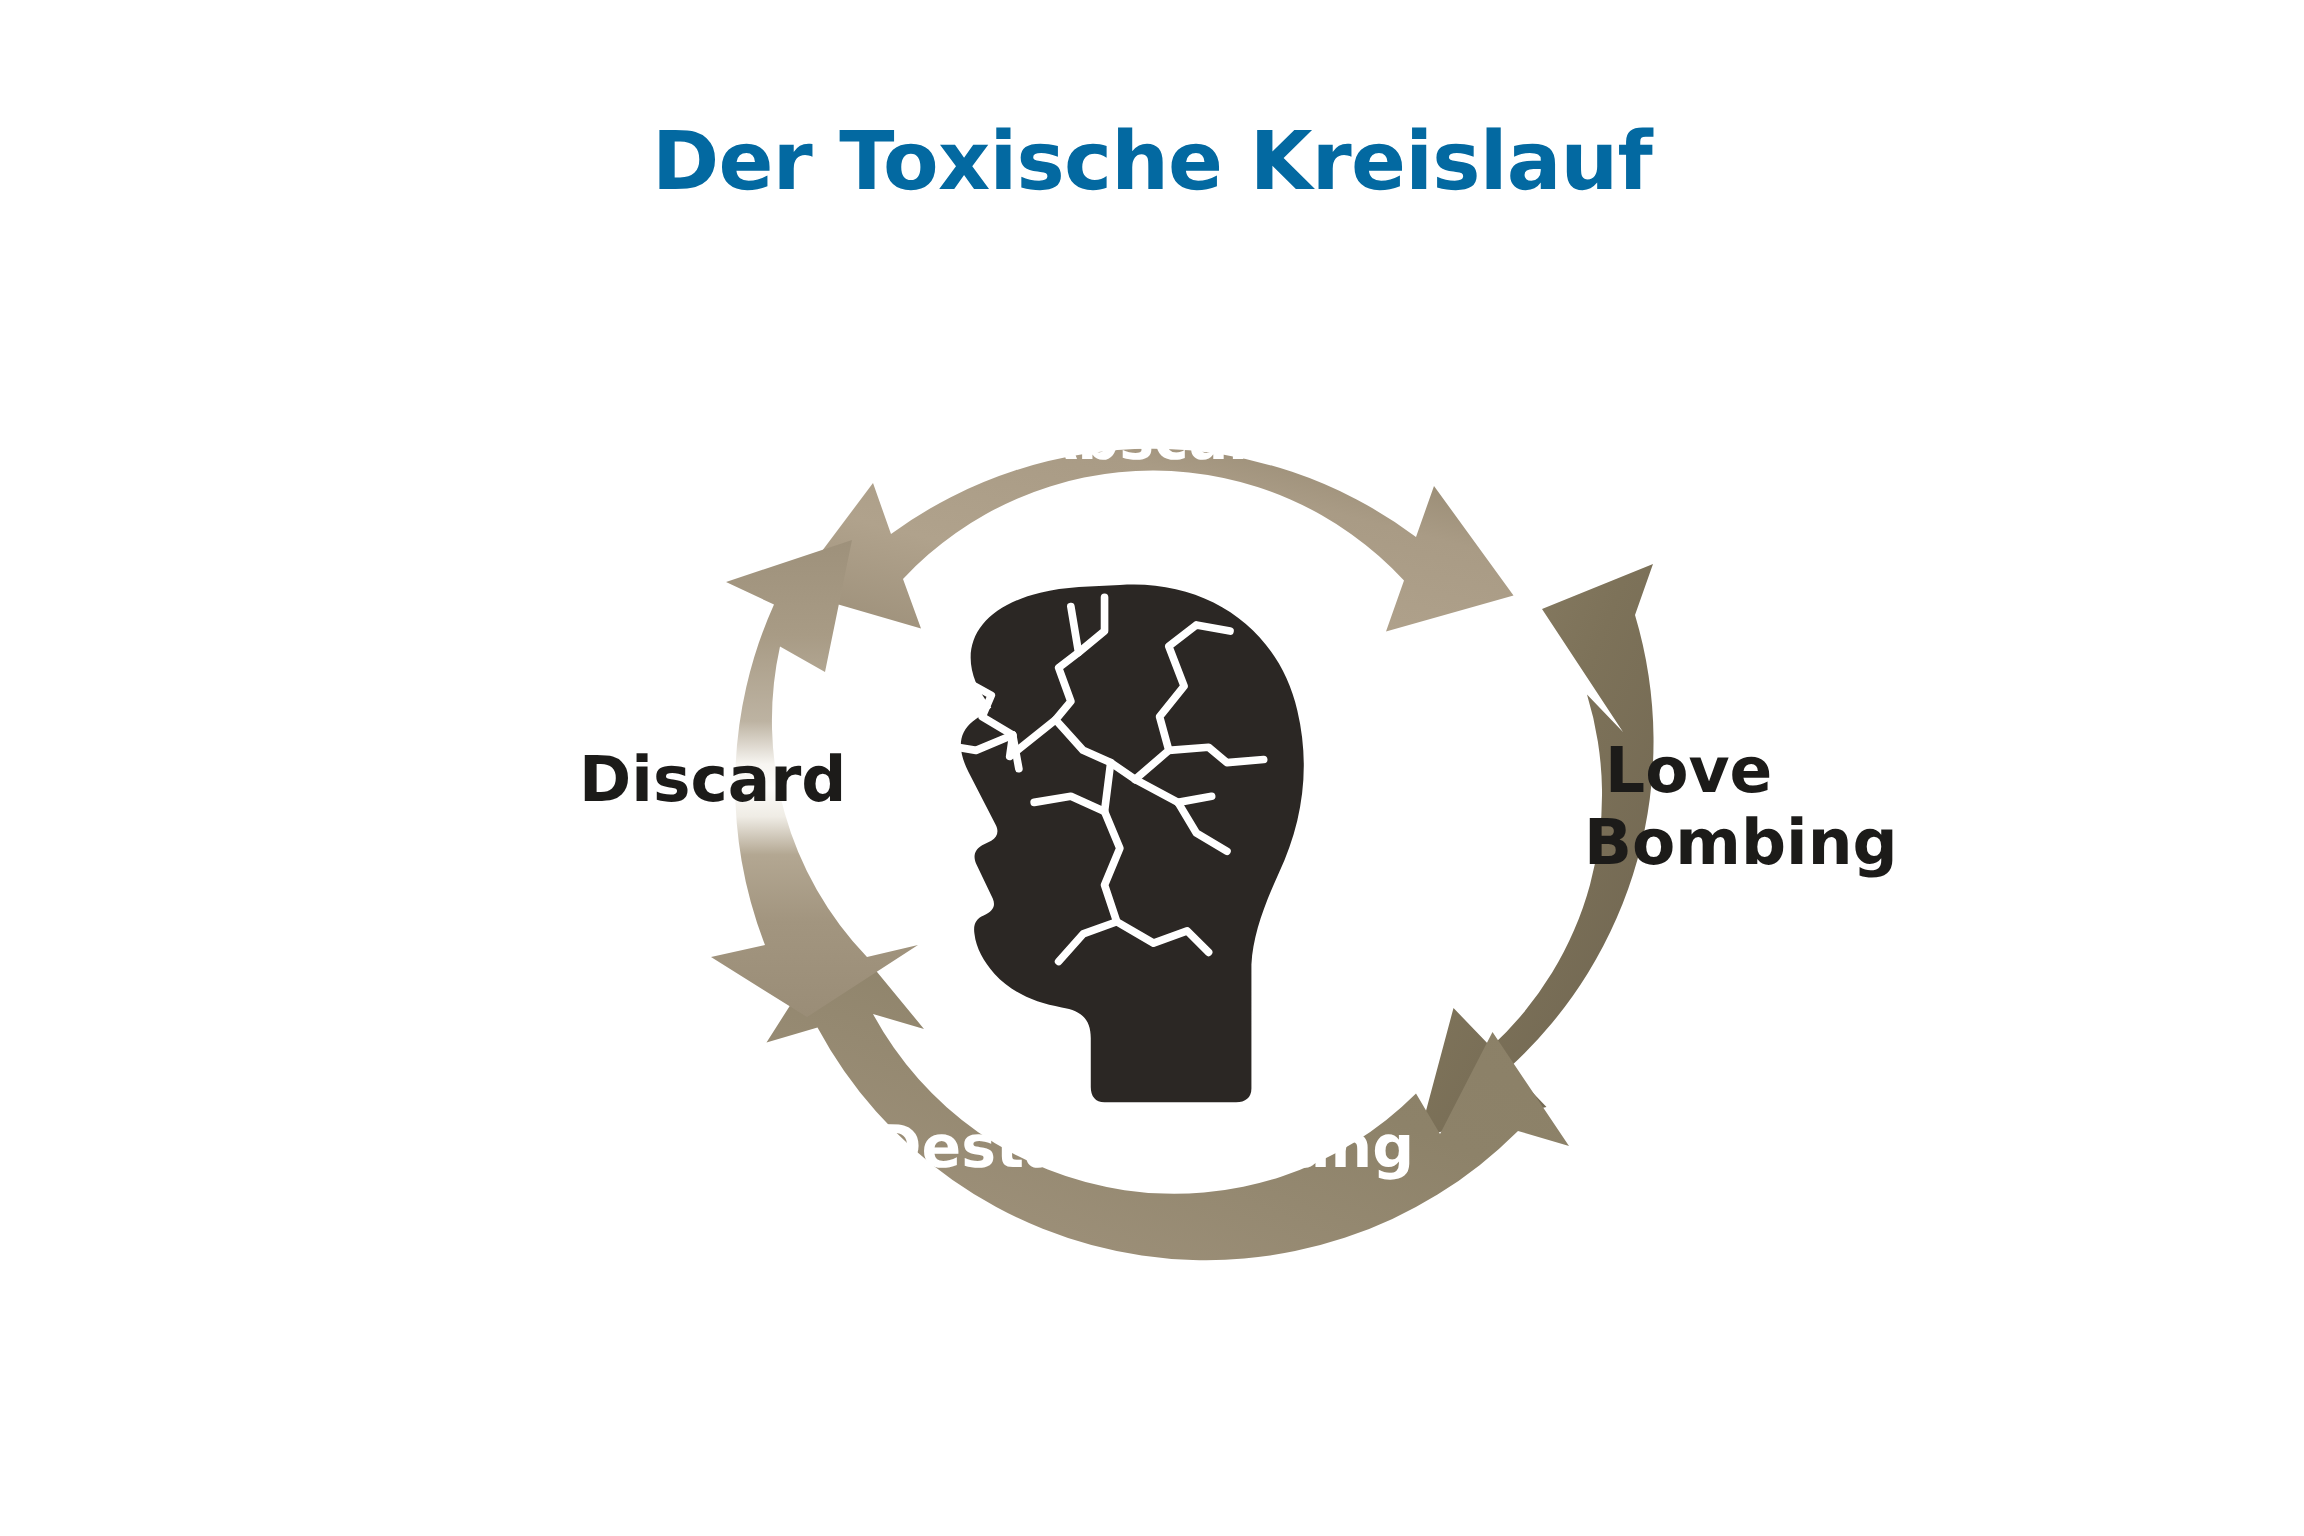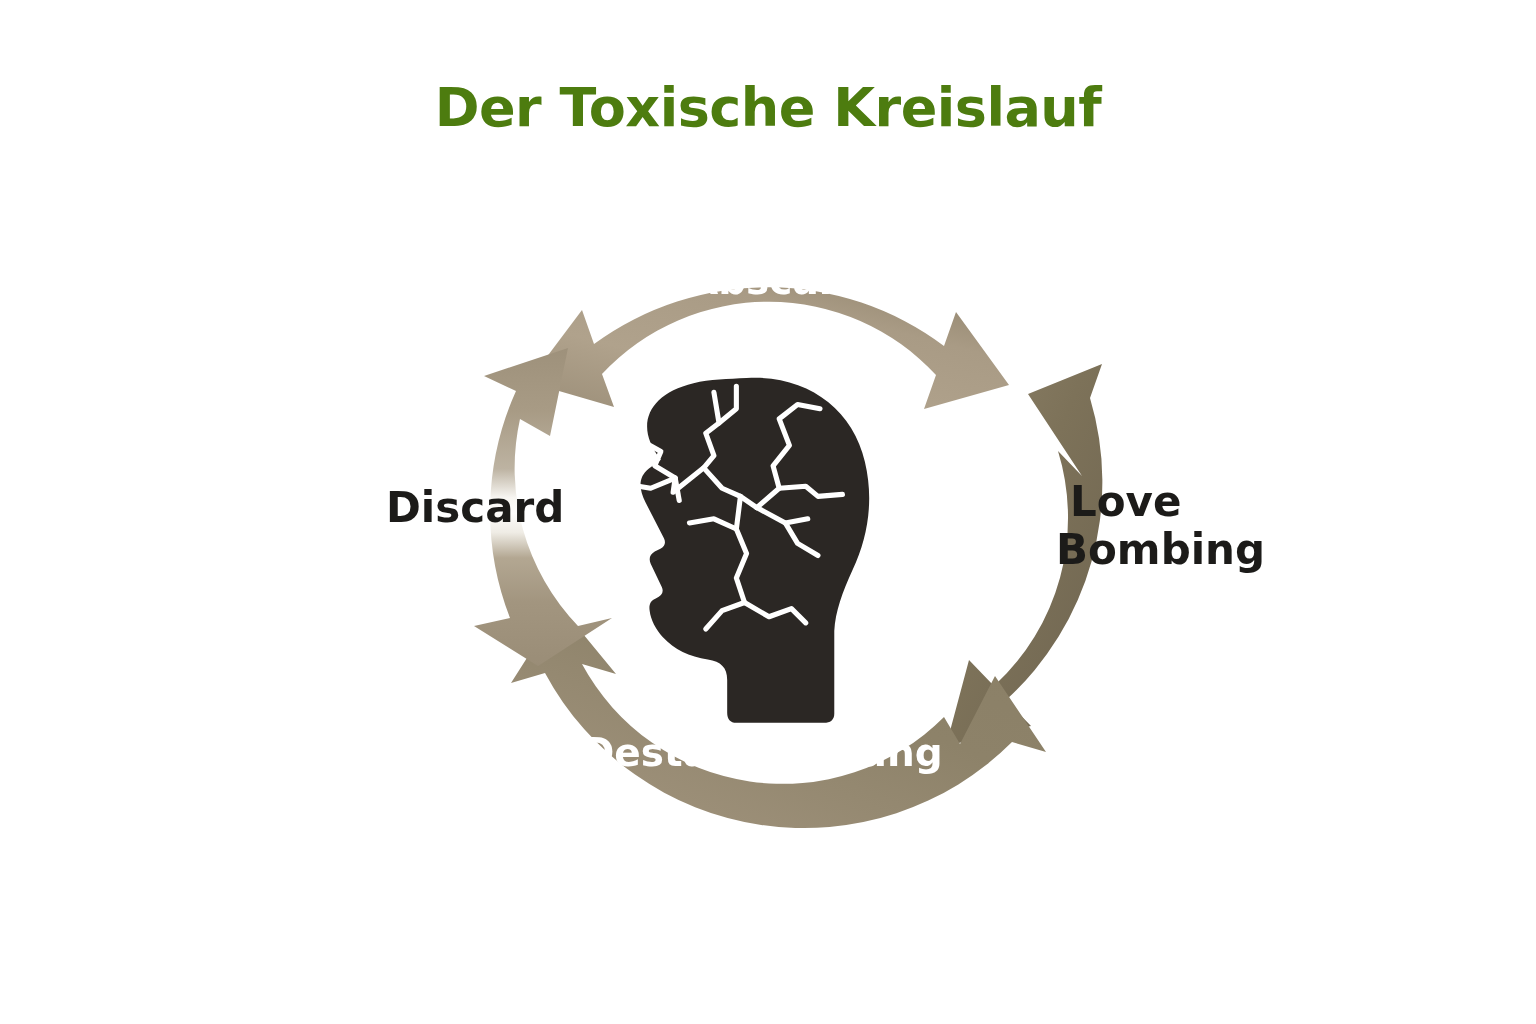--- a/index.html
+++ b/index.html
@@ -24,28 +24,28 @@
   #page-title {
     position: absolute;
     top: 78px;
     left: 0;
     width: 1536px;
     text-align: center;
     font-family: "DejaVu Sans", "Liberation Sans", sans-serif;
     font-weight: bold;
     font-size: 54px;
     letter-spacing: -0.5px;
-    color: #4d7c0f;
+    color: #0369a1;
     line-height: 1.1;
     white-space: nowrap;
   }
   #cycle-diagram {
     position: absolute;
     left: 368px;
-    top: 186px;
+    top: 198px;
     width: 800px;
     height: 690px;
   }
   svg.diagram-svg {
     display: block;
     width: 800px;
     height: 690px;
     overflow: visible;
   }
   .ring-label-inner {

